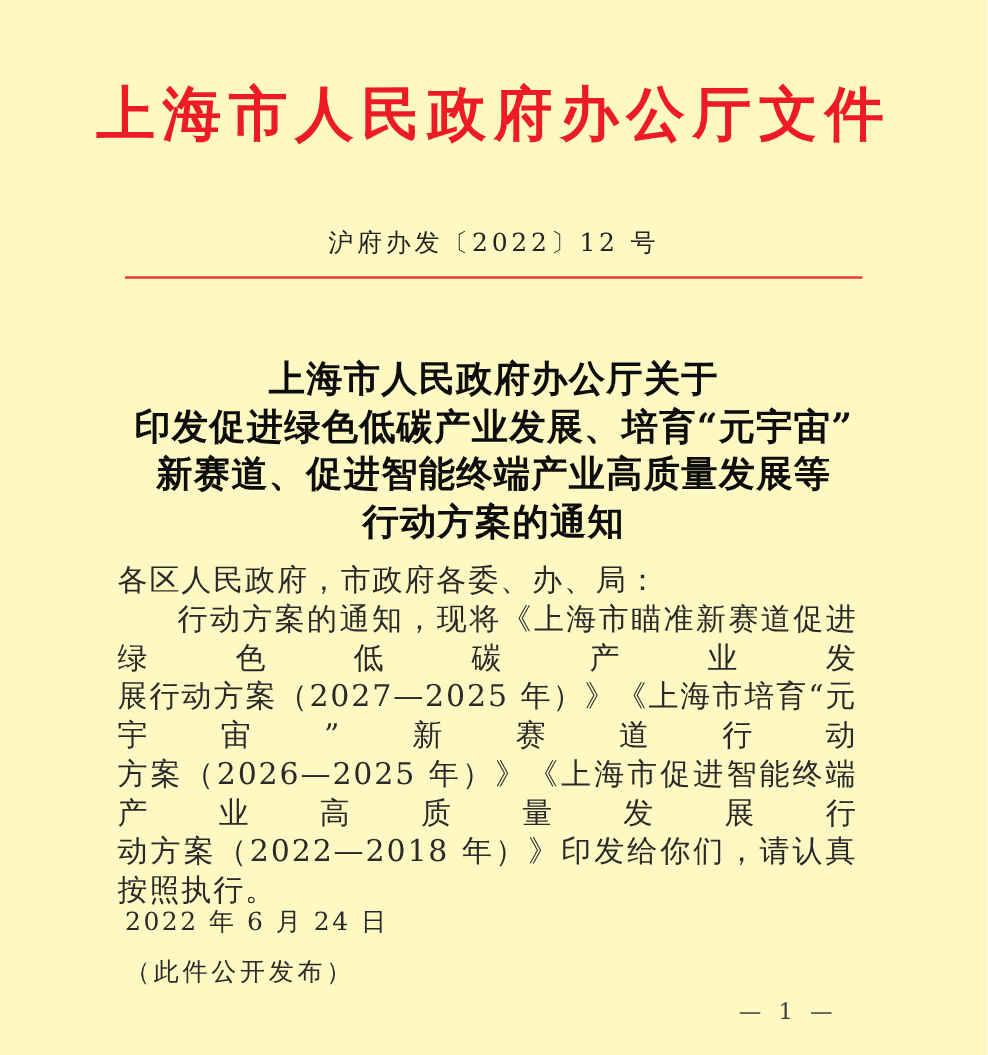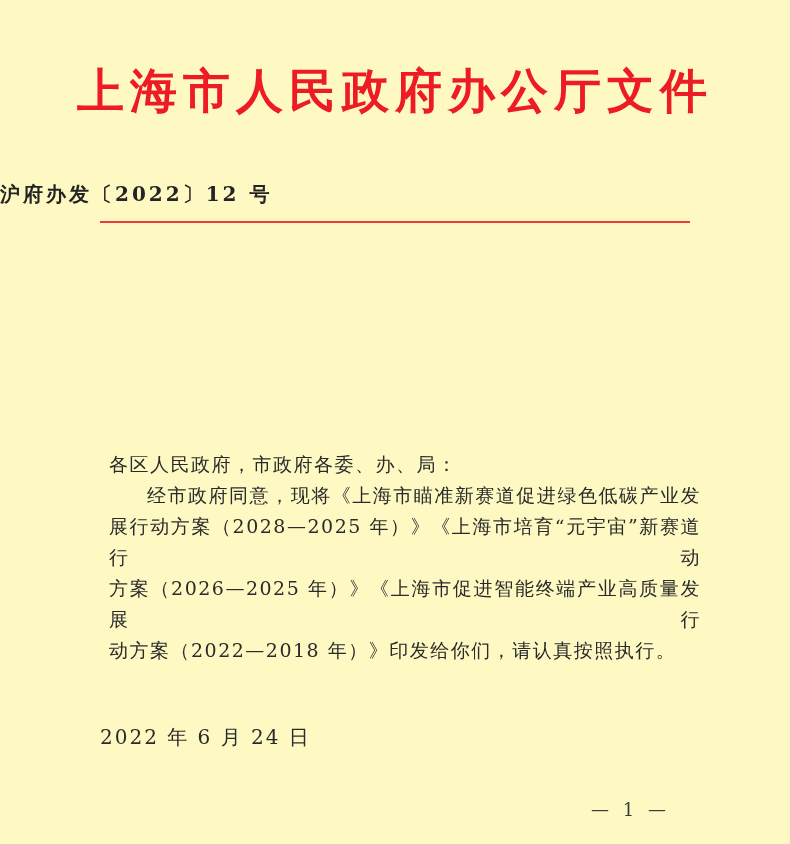--- a/index.html
+++ b/index.html
@@ -27,25 +27,25 @@
     font-weight: bold;
     letter-spacing: 6px;
     color: #ed1c24;
     white-space: nowrap;
   }
   .doc-number {
     position: absolute;
     top: 181px;
     left: 0;
     width: 100%;
+    text-align: center;
     font-size: 20px;
     letter-spacing: 3px;
     color: #242424;
     white-space: nowrap;
-    font-weight: bold;
   }
   .red-line {
     position: absolute;
     top: 221px;
     left: 100px;
     width: 590px;
     height: 2px;
     background: #ed3b3b;
   }
   .title-block {
@@ -56,23 +56,23 @@
     text-align: center;
     font-weight: bold;
     font-size: 29px;
     line-height: 38px;
     color: #0d0d0d;
     letter-spacing: 1px;
   }
   .body-block {
     position: absolute;
     top: 449px;
-    left: 109px;
+    left: 94px;
     width: 592px;
-    font-size: 19px;
+    font-size: 24px;
     line-height: 31px;
     letter-spacing: 1.5px;
     color: #2a2a2a;
   }
   .body-line {
     text-align: justify;
     text-align-last: justify;
   }
   .body-line.first {
     text-align-last: left;
@@ -119,27 +119,34 @@
 <body>
 
 <div class="page">
 
   <div class="header-title">上海市人民政府办公厅文件</div>
 
   <div class="doc-number">沪府办发〔2022〕12 号</div>
 
   <div class="red-line"></div>
 
+  <div class="title-block">
+    <div>上海市人民政府办公厅关于</div>
+    <div>印发促进绿色低碳产业发展、培育“元宇宙”</div>
+    <div>新赛道、促进智能终端产业高质量发展等</div>
+    <div>行动方案的通知</div>
+  </div>
 
   <div class="body-block">
     <div class="body-line first">各区人民政府，市政府各委、办、局：</div>
-    <div class="body-line indent">经市政府同意，现将《上海市瞄准新赛道促进绿色低碳产业发</div>
-    <div class="body-line">展行动方案（2028—2025 年）》《上海市培育“元宇宙”新赛道行动</div>
+    <div class="body-line indent">行动方案的通知，现将《上海市瞄准新赛道促进绿色低碳产业发</div>
+    <div class="body-line">展行动方案（2027—2025 年）》《上海市培育“元宇宙”新赛道行动</div>
     <div class="body-line">方案（2026—2025 年）》《上海市促进智能终端产业高质量发展行</div>
     <div class="body-line last">动方案（2022—2018 年）》印发给你们，请认真按照执行。</div>
   </div>
 
   <div class="issue-date">2022 年 6 月 24 日</div>
 
+  <div class="public-note">（此件公开发布）</div>
 
   <div class="page-number">— 1 —</div>
 
 </div>
 
 </body></html>

